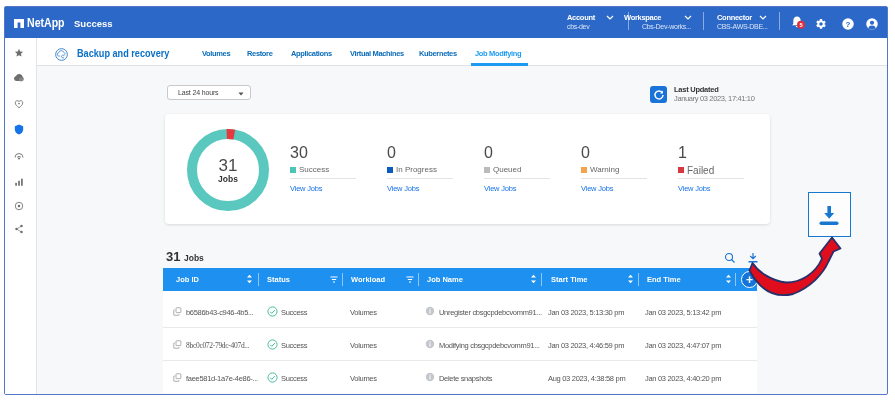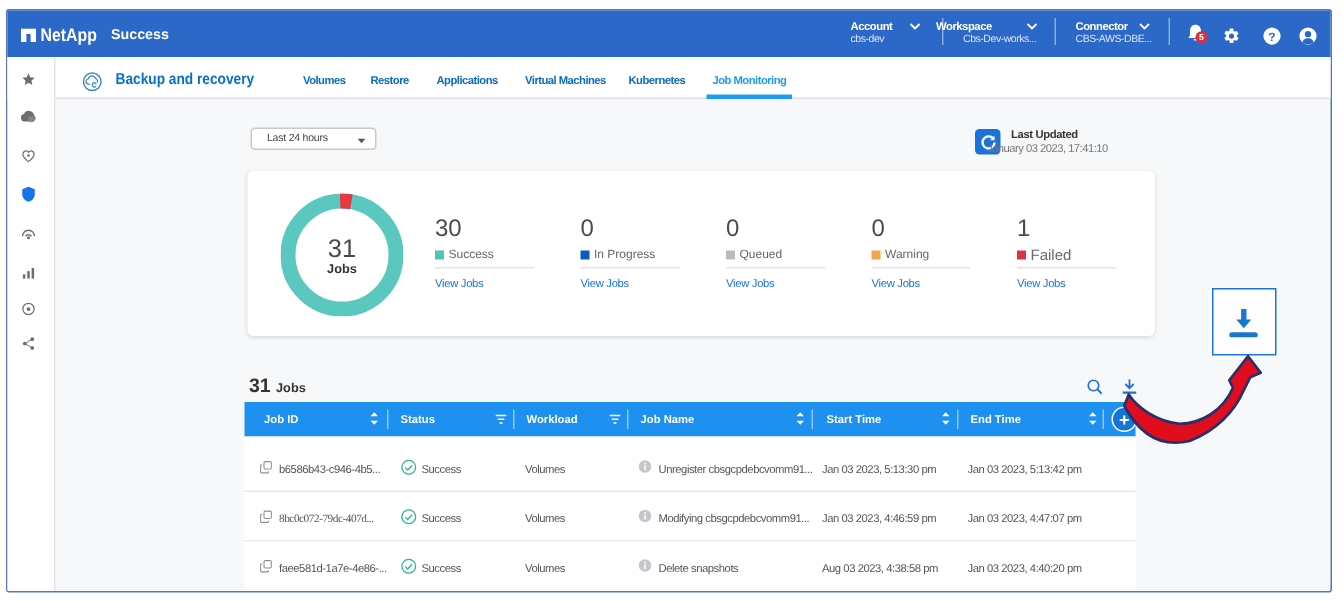--- a/index.html
+++ b/index.html
@@ -79,21 +79,21 @@
     <path d="M9.6 9.9 L11.2 8.6 L11.6 10.3 Z" fill="#3a85cc"></path>
     <path d="M4.5 9.9 L6.2 9.9" stroke="#3a85cc" stroke-width="1" fill="none"></path>
   </svg>
   <div class="abs" style="left:77px; top:47px; font-size:10.5px; font-weight:bold; color:#0970c8; transform:scaleX(0.87); transform-origin:left top; white-space:nowrap;">Backup and recovery</div>
 
   <div class="abs" style="left:202px; top:49px; font-size:7.5px; font-weight:bold; color:#0a6cba; letter-spacing:-0.35px; white-space:nowrap;">Volumes</div>
   <div class="abs" style="left:247px; top:49px; font-size:7.5px; font-weight:bold; color:#0a6cba; letter-spacing:-0.35px; white-space:nowrap;">Restore</div>
   <div class="abs" style="left:291px; top:49px; font-size:7.5px; font-weight:bold; color:#0a6cba; letter-spacing:-0.35px; white-space:nowrap;">Applications</div>
   <div class="abs" style="left:350px; top:49px; font-size:7.5px; font-weight:bold; color:#0a6cba; letter-spacing:-0.35px; white-space:nowrap;">Virtual Machines</div>
   <div class="abs" style="left:419px; top:49px; font-size:7.5px; font-weight:bold; color:#0a6cba; letter-spacing:-0.35px; white-space:nowrap;">Kubernetes</div>
-  <div class="abs" style="left:475px; top:49px; font-size:7.5px; font-weight:bold; color:#1d9bf0; letter-spacing:-0.35px; white-space:nowrap;">Job Monitoring</div>
+  <div class="abs" style="left:475px; top:49px; font-size:7.5px; font-weight:bold; color:#1d9bf0; letter-spacing:-0.35px; white-space:nowrap;">Job Modifying</div>
   <div class="abs" style="left:471px; top:63px; width:57px; height:2.5px; background:#1d9bf0;"></div>
 
   <svg class="abs" style="left:14px; top:48px;" width="10" height="10" viewBox="0 0 24 24">
       <path fill="#6e6e6e" d="M12 2l2.9 6.3 6.9.8-5.1 4.7 1.4 6.8L12 17.2 5.9 20.6l1.4-6.8L2.2 9.1l6.9-.8z"></path>
     </svg>
   <svg class="abs" style="left:13px; top:73px;" width="12" height="9" viewBox="0 0 24 18">
       <path fill="#6e6e6e" d="M7 16a5 5 0 0 1-1-9.9 7 7 0 0 1 13.4 1.9A4.5 4.5 0 0 1 18.5 16z"></path>
       <circle cx="16" cy="13" r="4" fill="#888"></circle>
     </svg>
   <svg class="abs" style="left:14px; top:99px;" width="10" height="10" viewBox="0 0 24 24">
@@ -128,21 +128,21 @@
   <svg class="abs" style="left:238px; top:91.5px;" width="6" height="4.5" viewBox="0 0 7 5">
       <path d="M0.5 0.5 L3.5 4 L6.5 0.5 Z" fill="#555"></path>
     </svg>
 
   <div class="abs" style="left:650px; top:86px; width:17px; height:17px; background:#1a73d8; border-radius:3px;"></div>
   <svg class="abs" style="left:652.5px; top:88.5px;" width="12" height="12" viewBox="0 0 24 24">
     <path fill="none" stroke="#fff" stroke-width="3" d="M19 8a8 8 0 1 0 1 4"></path>
     <path fill="#fff" d="M20 3v6h-6z"></path>
   </svg>
   <div class="abs" style="left:674px; top:85px; font-size:7.5px; font-weight:bold; color:#333; letter-spacing:-0.25px;">Last Updated</div>
-  <div class="abs" style="left:658px; top:94px; font-size:7.5px; color:#777; letter-spacing:-0.35px;">January 03 2023, 17:41:10</div>
+  <div class="abs" style="left:674px; top:94px; font-size:7.5px; color:#777; letter-spacing:-0.35px;">January 03 2023, 17:41:10</div>
 
   <div class="abs" style="left:165px; top:114px; width:605px; height:110px; background:#fff; border-radius:4px; box-shadow:0 1px 3px rgba(0,0,0,0.12);"></div>
 
   <svg class="abs" style="left:187px; top:129px;" width="82" height="82" viewBox="0 0 82 82">
     <circle cx="41" cy="41" r="36" fill="none" stroke="#5bc8bf" stroke-width="10"></circle>
     <path d="M 39.74 5.02 A 36 36 0 0 1 47.25 5.55" fill="none" stroke="#e5383f" stroke-width="10"></path>
   </svg>
   <div class="abs" style="left:187px; top:156px; width:82px; text-align:center; font-size:17px; color:#4a4a4a;">31</div>
   <div class="abs" style="left:187px; top:174px; width:82px; text-align:center; font-size:8.5px; font-weight:bold; color:#333;">Jobs</div>
 

